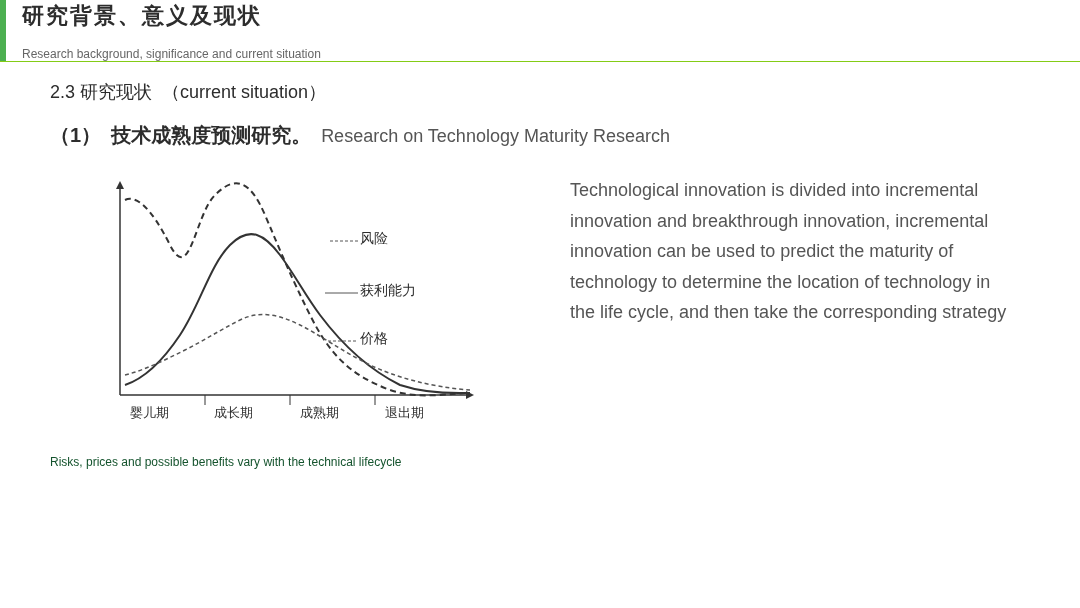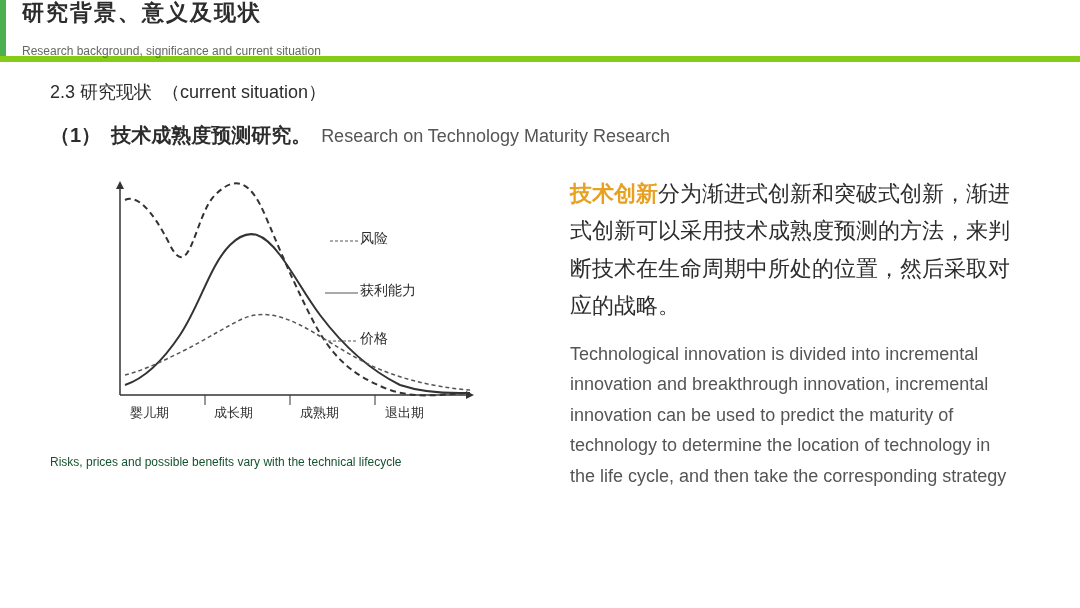--- a/index.html
+++ b/index.html
@@ -10,21 +10,21 @@
       font-family: "Microsoft YaHei", "SimHei", Arial, sans-serif;
       overflow: hidden;
       position: relative;
     }
 
     
     .header-bar {
       display: flex;
       align-items: stretch;
       height: 62px;
-      border-bottom: 6px solid #84cc16;
+      border-bottom: 1px solid #84cc16;
     }
     .header-accent {
       width: 6px;
       background: #4CAF50;
       flex-shrink: 0;
     }
     .header-text-block {
       padding: 8px 16px;
       display: flex;
       flex-direction: column;
@@ -197,20 +197,17 @@
           <text x="335" y="252" font-size="13" fill="#2d2d2d">退出期</text>
         </svg>
       </div>
 
       <div class="caption-block">
         <div class="caption-en">Risks, prices and possible benefits vary with the technical lifecycle</div>
       </div>
     </div>
 
     <div class="right-col">
-      <div class="highlight-text">
-        <span class="highlight-keyword">技术创新</span><span>分为渐进式创新和突破式创新，渐进式创新可以采用技术成熟度预测的方法，来判断技术在生命周期中所处的位置，然后采取对应的战略。</span>
-      </div>
       <div class="body-text-en">Technological innovation is divided into incremental innovation and breakthrough innovation, incremental innovation can be used to predict the maturity of technology to determine the location of technology in the life cycle, and then take the corresponding strategy</div>
     </div>
 
   </div>
 </div>
 
 </body></html>

